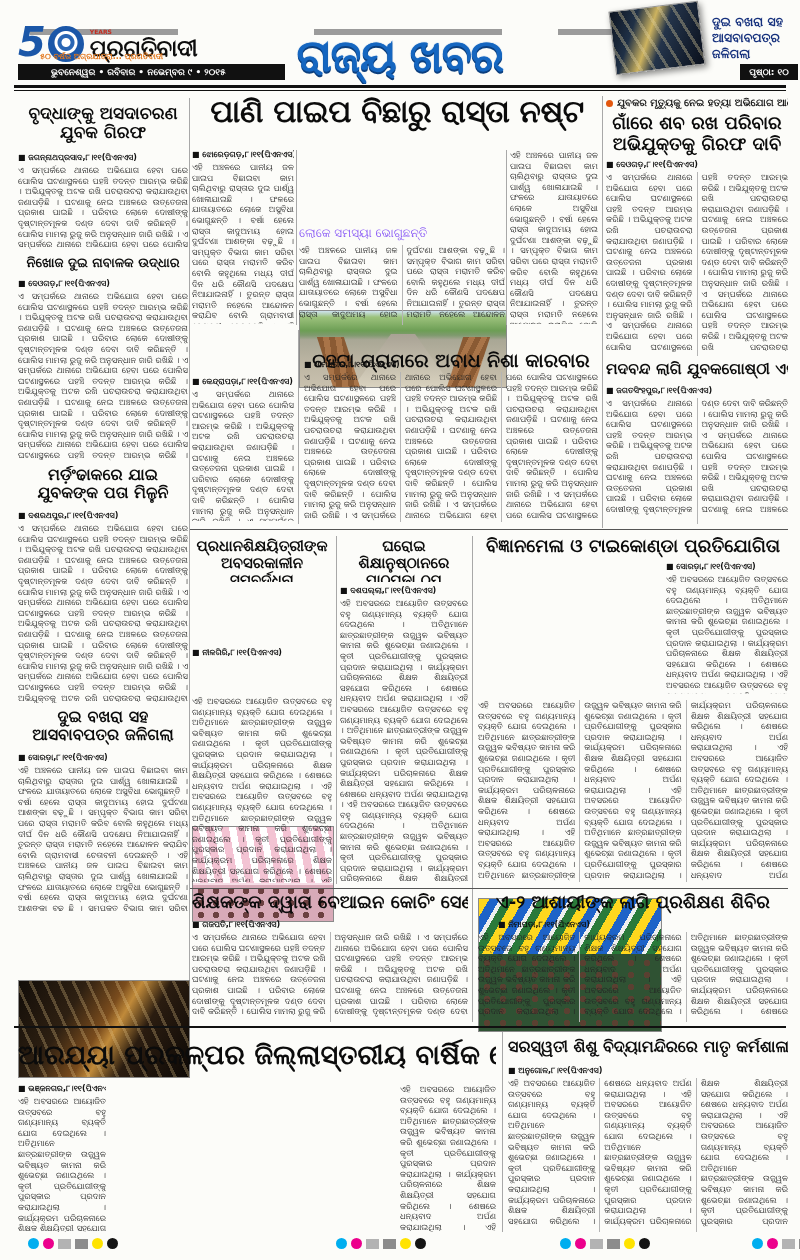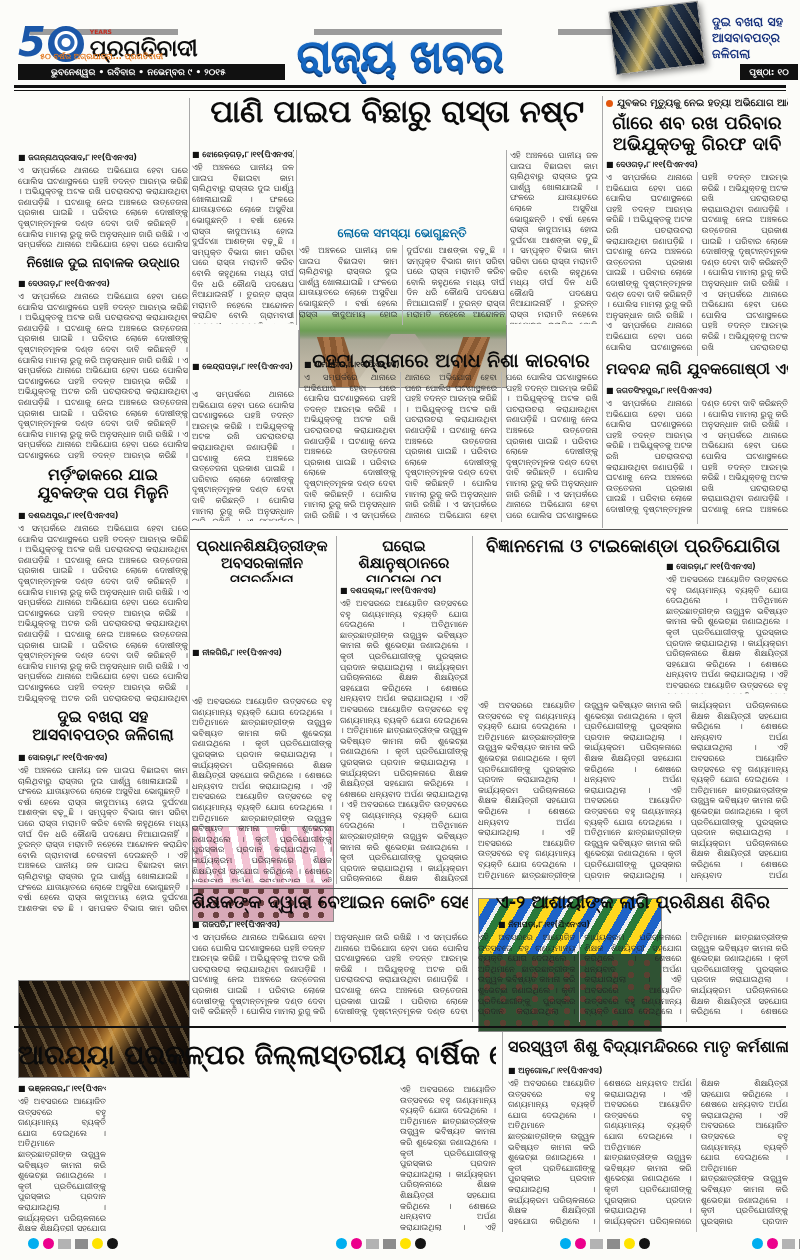--- a/index.html
+++ b/index.html
@@ -32,21 +32,21 @@
   .bodytext{font-size:8.3px;line-height:10.6px;text-align:justify;color:#242424;
       overflow:hidden;word-break:break-word;}
   .cols2{column-count:2;column-gap:9px;column-rule:1px solid #b5b5b5;}
   .cols3{column-count:3;column-gap:9px;column-rule:1px solid #b5b5b5;}
   .vrule{position:absolute;width:1px;background:#a8a8a8;}
   .hrule{position:absolute;height:1px;background:#555;}
   .thick-rule{position:absolute;height:2px;background:#111;}
   .kicker{display:flex;align-items:center;gap:4px;font-size:10px;font-weight:bold;
       white-space:nowrap;overflow:hidden;}
   .kdot{width:7px;height:7px;border-radius:50%;background:#e3570e;flex:0 0 auto;}
-  .caption{font-weight:bold;text-align:center;color:#0369a1;overflow:hidden;white-space:nowrap;}
+  .caption{font-weight:normal;color:#8b5cf6;overflow:hidden;white-space:nowrap;}
   
   .photo{position:relative;overflow:hidden;border:1px solid #8a8a8a;}
   .ph-road{background:linear-gradient(180deg,#cfe3f0 0%,#9cc27c 8%,#6d9e55 26%,#7f9a6e 32%,#a9a795 38%,#bdb6a4 70%,#c9c1ae 100%);}
   .ph-road .roadway{position:absolute;left:26%;right:26%;top:30%;bottom:0;
       background:linear-gradient(180deg,#a8a294,#d9d2bf);clip-path:polygon(38% 0,62% 0,100% 100%,0 100%);}
   .ph-road .dirt-l,.ph-road .dirt-r{position:absolute;top:34%;bottom:0;width:13%;
       background:repeating-linear-gradient(100deg,#8a5a33 0 6px,#a97448 6px 12px);}
   .ph-road .dirt-l{left:12%;transform:skewX(18deg);}
   .ph-road .dirt-r{right:12%;transform:skewX(-18deg);}
   .ph-event{background:#f6dde6;}
@@ -96,20 +96,21 @@
   </div>
   <div class="abs mast-cap" style="left:712px;top:14px;width:78px;height:62px;">ଦୁଇ ବଖରା ସହ ଆସବାବପତ୍ର ଜଳିଗଲା</div>
 
   <div class="abs blackbar" style="left:18px;top:64px;width:228px;padding-left:33px;">ଭୁବନେଶ୍ୱର • ରବିବାର • ନଭେମ୍ବର ୯ • ୨୦୧୫</div>
   <div class="abs blackbar" style="left:740px;top:64px;width:46px;justify-content:center;">ପୃଷ୍ଠା: ୧୦</div>
 
   <div class="abs dbl-rule" style="left:14px;top:85px;width:772px;"></div>
 
   <div class="vrule" style="left:189px;top:98px;height:924px;"></div>
 
+  <div class="abs head" style="left:18px;top:104px;width:170px;height:46px;font-size:17px;">ବୃଦ୍ଧାଙ୍କୁ ଅସଦାଚରଣ ଯୁବକ ଗିରଫ</div>
   <div class="abs byline" style="left:18px;top:153px;width:170px;">■ ଜଗନ୍ନାଥପ୍ରସାଦ,୮।୧୧(ପିଏନଏସ)</div>
   <div class="abs bodytext" style="left:18px;top:165px;width:170px;height:86px;">ଏ ସମ୍ପର୍କରେ ଥାନାରେ ଅଭିଯୋଗ ହେବା ପରେ ପୋଲିସ ଘଟଣାସ୍ଥଳରେ ପହଞ୍ଚି ତଦନ୍ତ ଆରମ୍ଭ କରିଛି । ଅଭିଯୁକ୍ତକୁ ଅଟକ ରଖି ପଚରାଉଚରା କରାଯାଉଥିବା ଜଣାପଡ଼ିଛି । ଘଟଣାକୁ ନେଇ ଅଞ୍ଚଳରେ ଉତ୍ତେଜନା ପ୍ରକାଶ ପାଇଛି । ପରିବାର ଲୋକେ ଦୋଷୀଙ୍କୁ ଦୃଷ୍ଟାନ୍ତମୂଳକ ଦଣ୍ଡ ଦେବା ଦାବି କରିଛନ୍ତି । ପୋଲିସ ମାମଲା ରୁଜୁ କରି ଅନୁସନ୍ଧାନ ଜାରି ରଖିଛି । ଏ ସମ୍ପର୍କରେ ଥାନାରେ ଅଭିଯୋଗ ହେବା ପରେ ପୋଲିସ ଘଟଣାସ୍ଥଳରେ ପହଞ୍ଚି ତଦନ୍ତ ଆରମ୍ଭ କରିଛି । ଅଭିଯୁକ୍ତକୁ ଅଟକ ରଖି ପଚରାଉଚରା କରାଯାଉଥିବା ଜଣାପଡ଼ିଛି । ଘଟଣାକୁ ନେଇ ଅଞ୍ଚଳରେ ଉତ୍ତେଜନା ପ୍ରକାଶ ପାଇଛି । ପରିବାର ଲୋକେ ଦୋଷୀଙ୍କୁ ଦୃଷ୍ଟାନ୍ତମୂଳକ ଦଣ୍ଡ ଦେବା ଦାବି କରିଛନ୍ତି । ପୋଲିସ ମାମଲା ରୁଜୁ କରି ଅନୁସନ୍ଧାନ ଜାରି ରଖିଛି ।</div>
 
   <div class="abs head one" style="left:18px;top:256px;width:170px;height:20px;font-size:13px;">ନିଖୋଜ ଦୁଇ ନାବାଳକ ଉଦ୍ଧାର</div>
   <div class="abs byline" style="left:18px;top:279px;width:170px;">■ ଦେଓଗଡ଼,୮।୧୧(ପିଏନଏସ)</div>
   <div class="abs bodytext" style="left:18px;top:291px;width:170px;height:170px;">ଏ ସମ୍ପର୍କରେ ଥାନାରେ ଅଭିଯୋଗ ହେବା ପରେ ପୋଲିସ ଘଟଣାସ୍ଥଳରେ ପହଞ୍ଚି ତଦନ୍ତ ଆରମ୍ଭ କରିଛି । ଅଭିଯୁକ୍ତକୁ ଅଟକ ରଖି ପଚରାଉଚରା କରାଯାଉଥିବା ଜଣାପଡ଼ିଛି । ଘଟଣାକୁ ନେଇ ଅଞ୍ଚଳରେ ଉତ୍ତେଜନା ପ୍ରକାଶ ପାଇଛି । ପରିବାର ଲୋକେ ଦୋଷୀଙ୍କୁ ଦୃଷ୍ଟାନ୍ତମୂଳକ ଦଣ୍ଡ ଦେବା ଦାବି କରିଛନ୍ତି । ପୋଲିସ ମାମଲା ରୁଜୁ କରି ଅନୁସନ୍ଧାନ ଜାରି ରଖିଛି । ଏ ସମ୍ପର୍କରେ ଥାନାରେ ଅଭିଯୋଗ ହେବା ପରେ ପୋଲିସ ଘଟଣାସ୍ଥଳରେ ପହଞ୍ଚି ତଦନ୍ତ ଆରମ୍ଭ କରିଛି । ଅଭିଯୁକ୍ତକୁ ଅଟକ ରଖି ପଚରାଉଚରା କରାଯାଉଥିବା ଜଣାପଡ଼ିଛି । ଘଟଣାକୁ ନେଇ ଅଞ୍ଚଳରେ ଉତ୍ତେଜନା ପ୍ରକାଶ ପାଇଛି । ପରିବାର ଲୋକେ ଦୋଷୀଙ୍କୁ ଦୃଷ୍ଟାନ୍ତମୂଳକ ଦଣ୍ଡ ଦେବା ଦାବି କରିଛନ୍ତି । ପୋଲିସ ମାମଲା ରୁଜୁ କରି ଅନୁସନ୍ଧାନ ଜାରି ରଖିଛି । ଏ ସମ୍ପର୍କରେ ଥାନାରେ ଅଭିଯୋଗ ହେବା ପରେ ପୋଲିସ ଘଟଣାସ୍ଥଳରେ ପହଞ୍ଚି ତଦନ୍ତ ଆରମ୍ଭ କରିଛି । ଅଭିଯୁକ୍ତକୁ ଅଟକ ରଖି ପଚରାଉଚରା କରାଯାଉଥିବା ଜଣାପଡ଼ିଛି । ଘଟଣାକୁ ନେଇ ଅଞ୍ଚଳରେ ଉତ୍ତେଜନା ପ୍ରକାଶ ପାଇଛି । ପରିବାର ଲୋକେ ଦୋଷୀଙ୍କୁ ଦୃଷ୍ଟାନ୍ତମୂଳକ ଦଣ୍ଡ ଦେବା ଦାବି କରିଛନ୍ତି । ପୋଲିସ ମାମଲା ରୁଜୁ କରି ଅନୁସନ୍ଧାନ ଜାରି ରଖିଛି ।</div>
 
   <div class="abs head" style="left:18px;top:466px;width:170px;height:42px;font-size:16px;">ମର୍ଡ଼ଂଢାକରେ ଯାଇ ଯୁବକଙ୍କ ପତା ମିଳୁନି</div>
   <div class="abs byline" style="left:18px;top:511px;width:170px;">■ ଦଶରଥପୁର,୮।୧୧(ପିଏନଏସ)</div>
   <div class="abs bodytext" style="left:18px;top:523px;width:170px;height:180px;">ଏ ସମ୍ପର୍କରେ ଥାନାରେ ଅଭିଯୋଗ ହେବା ପରେ ପୋଲିସ ଘଟଣାସ୍ଥଳରେ ପହଞ୍ଚି ତଦନ୍ତ ଆରମ୍ଭ କରିଛି । ଅଭିଯୁକ୍ତକୁ ଅଟକ ରଖି ପଚରାଉଚରା କରାଯାଉଥିବା ଜଣାପଡ଼ିଛି । ଘଟଣାକୁ ନେଇ ଅଞ୍ଚଳରେ ଉତ୍ତେଜନା ପ୍ରକାଶ ପାଇଛି । ପରିବାର ଲୋକେ ଦୋଷୀଙ୍କୁ ଦୃଷ୍ଟାନ୍ତମୂଳକ ଦଣ୍ଡ ଦେବା ଦାବି କରିଛନ୍ତି । ପୋଲିସ ମାମଲା ରୁଜୁ କରି ଅନୁସନ୍ଧାନ ଜାରି ରଖିଛି । ଏ ସମ୍ପର୍କରେ ଥାନାରେ ଅଭିଯୋଗ ହେବା ପରେ ପୋଲିସ ଘଟଣାସ୍ଥଳରେ ପହଞ୍ଚି ତଦନ୍ତ ଆରମ୍ଭ କରିଛି । ଅଭିଯୁକ୍ତକୁ ଅଟକ ରଖି ପଚରାଉଚରା କରାଯାଉଥିବା ଜଣାପଡ଼ିଛି । ଘଟଣାକୁ ନେଇ ଅଞ୍ଚଳରେ ଉତ୍ତେଜନା ପ୍ରକାଶ ପାଇଛି । ପରିବାର ଲୋକେ ଦୋଷୀଙ୍କୁ ଦୃଷ୍ଟାନ୍ତମୂଳକ ଦଣ୍ଡ ଦେବା ଦାବି କରିଛନ୍ତି । ପୋଲିସ ମାମଲା ରୁଜୁ କରି ଅନୁସନ୍ଧାନ ଜାରି ରଖିଛି । ଏ ସମ୍ପର୍କରେ ଥାନାରେ ଅଭିଯୋଗ ହେବା ପରେ ପୋଲିସ ଘଟଣାସ୍ଥଳରେ ପହଞ୍ଚି ତଦନ୍ତ ଆରମ୍ଭ କରିଛି । ଅଭିଯୁକ୍ତକୁ ଅଟକ ରଖି ପଚରାଉଚରା କରାଯାଉଥିବା ଜଣାପଡ଼ିଛି । ଘଟଣାକୁ ନେଇ ଅଞ୍ଚଳରେ ଉତ୍ତେଜନା ପ୍ରକାଶ ପାଇଛି । ପରିବାର ଲୋକେ ଦୋଷୀଙ୍କୁ ଦୃଷ୍ଟାନ୍ତମୂଳକ ଦଣ୍ଡ ଦେବା ଦାବି କରିଛନ୍ତି । ପୋଲିସ ମାମଲା ରୁଜୁ କରି ଅନୁସନ୍ଧାନ ଜାରି ରଖିଛି ।</div>
@@ -131,21 +132,21 @@
     <div class="roadway"></div>
     <div class="dirt-l"></div>
     <div class="dirt-r"></div>
   </div>
   <div class="abs caption" style="left:299px;top:226px;width:206px;height:16px;font-size:12px;">ଲୋକେ ସମସ୍ୟା ଭୋଗୁଛନ୍ତି</div>
   <div class="abs bodytext cols2" style="left:299px;top:245px;width:206px;height:80px;">ଏହି ଅଞ୍ଚଳରେ ପାନୀୟ ଜଳ ପାଇପ ବିଛାଇବା କାମ ଚାଲିଥିବାରୁ ରାସ୍ତାର ଦୁଇ ପାର୍ଶ୍ୱ ଖୋଳାଯାଇଛି । ଫଳରେ ଯାତାୟାତରେ ଲୋକେ ଅସୁବିଧା ଭୋଗୁଛନ୍ତି । ବର୍ଷା ହେଲେ ରାସ୍ତା କାଦୁଅମୟ ହୋଇ ଦୁର୍ଘଟଣା ଆଶଙ୍କା ବଢ଼ୁଛି । ସମ୍ପୃକ୍ତ ବିଭାଗ କାମ ସରିବା ପରେ ରାସ୍ତା ମରାମତି କରିବ ବୋଲି କହୁଥିଲେ ମଧ୍ୟ ଦୀର୍ଘ ଦିନ ଧରି କୌଣସି ପଦକ୍ଷେପ ନିଆଯାଇନାହିଁ । ତୁରନ୍ତ ରାସ୍ତା ମରାମତି ନହେଲେ ଆନ୍ଦୋଳନ କରାଯିବ ବୋଲି ଗ୍ରାମବାସୀ ଚେତାବନୀ ଦେଇଛନ୍ତି । ଏହି ଅଞ୍ଚଳରେ ପାନୀୟ ଜଳ ପାଇପ ବିଛାଇବା କାମ ଚାଲିଥିବାରୁ ରାସ୍ତାର ଦୁଇ ପାର୍ଶ୍ୱ ଖୋଳାଯାଇଛି । ଫଳରେ ଯାତାୟାତରେ ଲୋକେ ଅସୁବିଧା ଭୋଗୁଛନ୍ତି । ବର୍ଷା ହେଲେ ରାସ୍ତା କାଦୁଅମୟ ହୋଇ ଦୁର୍ଘଟଣା ଆଶଙ୍କା ବଢ଼ୁଛି । ସମ୍ପୃକ୍ତ ବିଭାଗ କାମ ସରିବା ପରେ ରାସ୍ତା ମରାମତି କରିବ ବୋଲି କହୁଥିଲେ ମଧ୍ୟ ଦୀର୍ଘ ଦିନ ଧରି କୌଣସି ପଦକ୍ଷେପ ନିଆଯାଇନାହିଁ । ତୁରନ୍ତ ରାସ୍ତା ମରାମତି ନହେଲେ ଆନ୍ଦୋଳନ କରାଯିବ ବୋଲି ଗ୍ରାମବାସୀ ଚେତାବନୀ ଦେଇଛନ୍ତି ।</div>
 
   <div class="vrule" style="left:506px;top:150px;height:175px;"></div>
   <div class="abs bodytext" style="left:510px;top:150px;width:88px;height:174px;">ଏହି ଅଞ୍ଚଳରେ ପାନୀୟ ଜଳ ପାଇପ ବିଛାଇବା କାମ ଚାଲିଥିବାରୁ ରାସ୍ତାର ଦୁଇ ପାର୍ଶ୍ୱ ଖୋଳାଯାଇଛି । ଫଳରେ ଯାତାୟାତରେ ଲୋକେ ଅସୁବିଧା ଭୋଗୁଛନ୍ତି । ବର୍ଷା ହେଲେ ରାସ୍ତା କାଦୁଅମୟ ହୋଇ ଦୁର୍ଘଟଣା ଆଶଙ୍କା ବଢ଼ୁଛି । ସମ୍ପୃକ୍ତ ବିଭାଗ କାମ ସରିବା ପରେ ରାସ୍ତା ମରାମତି କରିବ ବୋଲି କହୁଥିଲେ ମଧ୍ୟ ଦୀର୍ଘ ଦିନ ଧରି କୌଣସି ପଦକ୍ଷେପ ନିଆଯାଇନାହିଁ । ତୁରନ୍ତ ରାସ୍ତା ମରାମତି ନହେଲେ ଆନ୍ଦୋଳନ କରାଯିବ ବୋଲି ଗ୍ରାମବାସୀ ଚେତାବନୀ ଦେଇଛନ୍ତି । ଏହି ଅଞ୍ଚଳରେ ପାନୀୟ ଜଳ ପାଇପ ବିଛାଇବା କାମ ଚାଲିଥିବାରୁ ରାସ୍ତାର ଦୁଇ ପାର୍ଶ୍ୱ ଖୋଳାଯାଇଛି । ଫଳରେ ଯାତାୟାତରେ ଲୋକେ ଅସୁବିଧା ଭୋଗୁଛନ୍ତି । ବର୍ଷା ହେଲେ ରାସ୍ତା କାଦୁଅମୟ ହୋଇ ଦୁର୍ଘଟଣା ଆଶଙ୍କା ବଢ଼ୁଛି । ସମ୍ପୃକ୍ତ ବିଭାଗ କାମ ସରିବା ପରେ ରାସ୍ତା ମରାମତି କରିବ ବୋଲି କହୁଥିଲେ ମଧ୍ୟ ଦୀର୍ଘ ଦିନ ଧରି କୌଣସି ପଦକ୍ଷେପ ନିଆଯାଇନାହିଁ । ତୁରନ୍ତ ରାସ୍ତା ମରାମତି ନହେଲେ ଆନ୍ଦୋଳନ କରାଯିବ ବୋଲି ଗ୍ରାମବାସୀ ଚେତାବନୀ ଦେଇଛନ୍ତି ।</div>
 
-  <div class="abs byline" style="left:192px;top:362px;width:102px;">■ କେନ୍ଦ୍ରାପଡ଼ା,୮।୧୧(ପିଏନଏସ)</div>
+  <div class="abs byline" style="left:192px;top:377px;width:102px;">■ କେନ୍ଦ୍ରାପଡ଼ା,୮।୧୧(ପିଏନଏସ)</div>
   <div class="abs bodytext" style="left:192px;top:389px;width:102px;height:132px;">ଏ ସମ୍ପର୍କରେ ଥାନାରେ ଅଭିଯୋଗ ହେବା ପରେ ପୋଲିସ ଘଟଣାସ୍ଥଳରେ ପହଞ୍ଚି ତଦନ୍ତ ଆରମ୍ଭ କରିଛି । ଅଭିଯୁକ୍ତକୁ ଅଟକ ରଖି ପଚରାଉଚରା କରାଯାଉଥିବା ଜଣାପଡ଼ିଛି । ଘଟଣାକୁ ନେଇ ଅଞ୍ଚଳରେ ଉତ୍ତେଜନା ପ୍ରକାଶ ପାଇଛି । ପରିବାର ଲୋକେ ଦୋଷୀଙ୍କୁ ଦୃଷ୍ଟାନ୍ତମୂଳକ ଦଣ୍ଡ ଦେବା ଦାବି କରିଛନ୍ତି । ପୋଲିସ ମାମଲା ରୁଜୁ କରି ଅନୁସନ୍ଧାନ ଜାରି ରଖିଛି । ଏ ସମ୍ପର୍କରେ ଥାନାରେ ଅଭିଯୋଗ ହେବା ପରେ ପୋଲିସ ଘଟଣାସ୍ଥଳରେ ପହଞ୍ଚି ତଦନ୍ତ ଆରମ୍ଭ କରିଛି । ଅଭିଯୁକ୍ତକୁ ଅଟକ ରଖି ପଚରାଉଚରା କରାଯାଉଥିବା ଜଣାପଡ଼ିଛି । ଘଟଣାକୁ ନେଇ ଅଞ୍ଚଳରେ ଉତ୍ତେଜନା ପ୍ରକାଶ ପାଇଛି । ପରିବାର ଲୋକେ ଦୋଷୀଙ୍କୁ ଦୃଷ୍ଟାନ୍ତମୂଳକ ଦଣ୍ଡ ଦେବା ଦାବି କରିଛନ୍ତି । ପୋଲିସ ମାମଲା ରୁଜୁ କରି ଅନୁସନ୍ଧାନ ଜାରି ରଖିଛି ।</div>
   <div class="vrule" style="left:298px;top:330px;height:194px;"></div>
 
   <div class="abs head one" style="left:304px;top:330px;width:294px;height:26px;font-size:19px;margin-top:20px;">ଚହଟା ଗ୍ରାମରେ ଅବାଧ ନିଶା କାରବାର</div>
   <div class="abs byline" style="left:304px;top:360px;width:294px;">■ ଧାମନଗର,୮।୧୧(ପିଏନଏସ)</div>
   <div class="abs bodytext cols3" style="left:304px;top:372px;width:294px;height:150px;">ଏ ସମ୍ପର୍କରେ ଥାନାରେ ଅଭିଯୋଗ ହେବା ପରେ ପୋଲିସ ଘଟଣାସ୍ଥଳରେ ପହଞ୍ଚି ତଦନ୍ତ ଆରମ୍ଭ କରିଛି । ଅଭିଯୁକ୍ତକୁ ଅଟକ ରଖି ପଚରାଉଚରା କରାଯାଉଥିବା ଜଣାପଡ଼ିଛି । ଘଟଣାକୁ ନେଇ ଅଞ୍ଚଳରେ ଉତ୍ତେଜନା ପ୍ରକାଶ ପାଇଛି । ପରିବାର ଲୋକେ ଦୋଷୀଙ୍କୁ ଦୃଷ୍ଟାନ୍ତମୂଳକ ଦଣ୍ଡ ଦେବା ଦାବି କରିଛନ୍ତି । ପୋଲିସ ମାମଲା ରୁଜୁ କରି ଅନୁସନ୍ଧାନ ଜାରି ରଖିଛି । ଏ ସମ୍ପର୍କରେ ଥାନାରେ ଅଭିଯୋଗ ହେବା ପରେ ପୋଲିସ ଘଟଣାସ୍ଥଳରେ ପହଞ୍ଚି ତଦନ୍ତ ଆରମ୍ଭ କରିଛି । ଅଭିଯୁକ୍ତକୁ ଅଟକ ରଖି ପଚରାଉଚରା କରାଯାଉଥିବା ଜଣାପଡ଼ିଛି । ଘଟଣାକୁ ନେଇ ଅଞ୍ଚଳରେ ଉତ୍ତେଜନା ପ୍ରକାଶ ପାଇଛି । ପରିବାର ଲୋକେ ଦୋଷୀଙ୍କୁ ଦୃଷ୍ଟାନ୍ତମୂଳକ ଦଣ୍ଡ ଦେବା ଦାବି କରିଛନ୍ତି । ପୋଲିସ ମାମଲା ରୁଜୁ କରି ଅନୁସନ୍ଧାନ ଜାରି ରଖିଛି । ଏ ସମ୍ପର୍କରେ ଥାନାରେ ଅଭିଯୋଗ ହେବା ପରେ ପୋଲିସ ଘଟଣାସ୍ଥଳରେ ପହଞ୍ଚି ତଦନ୍ତ ଆରମ୍ଭ କରିଛି । ଅଭିଯୁକ୍ତକୁ ଅଟକ ରଖି ପଚରାଉଚରା କରାଯାଉଥିବା ଜଣାପଡ଼ିଛି । ଘଟଣାକୁ ନେଇ ଅଞ୍ଚଳରେ ଉତ୍ତେଜନା ପ୍ରକାଶ ପାଇଛି । ପରିବାର ଲୋକେ ଦୋଷୀଙ୍କୁ ଦୃଷ୍ଟାନ୍ତମୂଳକ ଦଣ୍ଡ ଦେବା ଦାବି କରିଛନ୍ତି । ପୋଲିସ ମାମଲା ରୁଜୁ କରି ଅନୁସନ୍ଧାନ ଜାରି ରଖିଛି । ଏ ସମ୍ପର୍କରେ ଥାନାରେ ଅଭିଯୋଗ ହେବା ପରେ ପୋଲିସ ଘଟଣାସ୍ଥଳରେ ପହଞ୍ଚି ତଦନ୍ତ ଆରମ୍ଭ କରିଛି । ଅଭିଯୁକ୍ତକୁ ଅଟକ ରଖି ପଚରାଉଚରା କରାଯାଉଥିବା ଜଣାପଡ଼ିଛି । ଘଟଣାକୁ ନେଇ ଅଞ୍ଚଳରେ ଉତ୍ତେଜନା ପ୍ରକାଶ ପାଇଛି । ପରିବାର ଲୋକେ ଦୋଷୀଙ୍କୁ ଦୃଷ୍ଟାନ୍ତମୂଳକ ଦଣ୍ଡ ଦେବା ଦାବି କରିଛନ୍ତି । ପୋଲିସ ମାମଲା ରୁଜୁ କରି ଅନୁସନ୍ଧାନ ଜାରି ରଖିଛି ।</div>
 
   <div class="vrule" style="left:602px;top:96px;height:432px;"></div>
 
   <div class="abs kicker" style="left:606px;top:97px;width:182px;">

